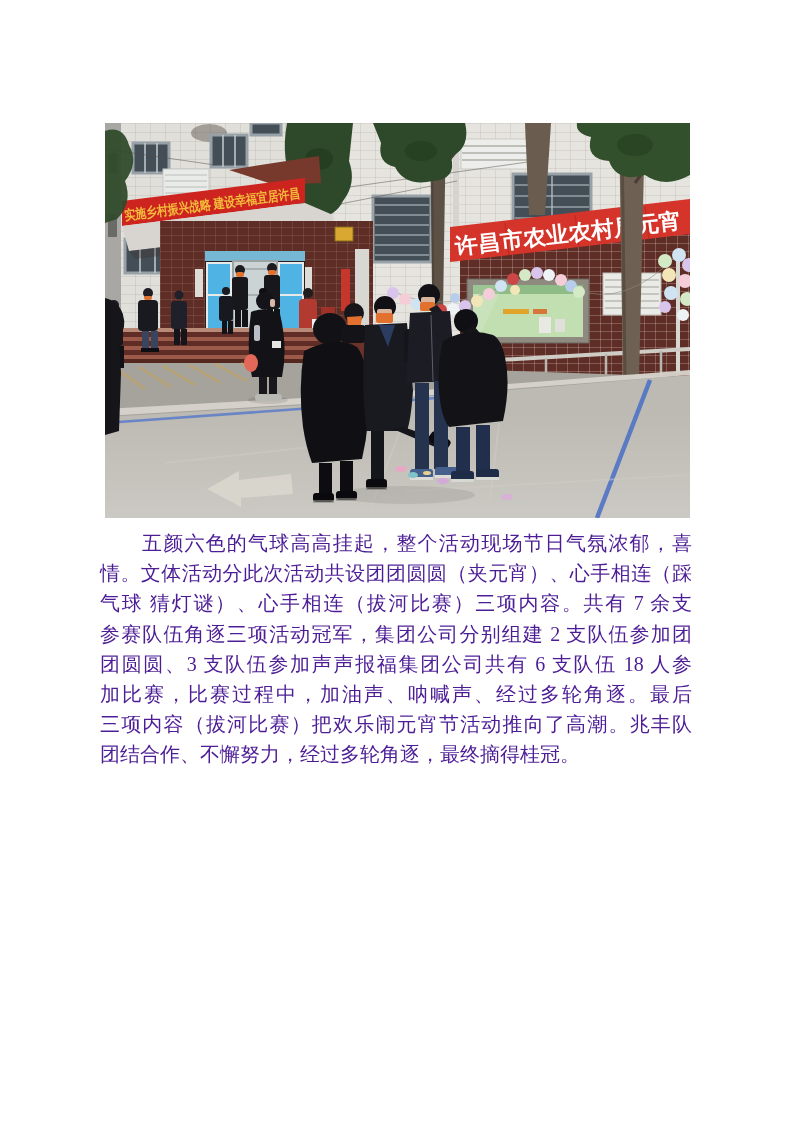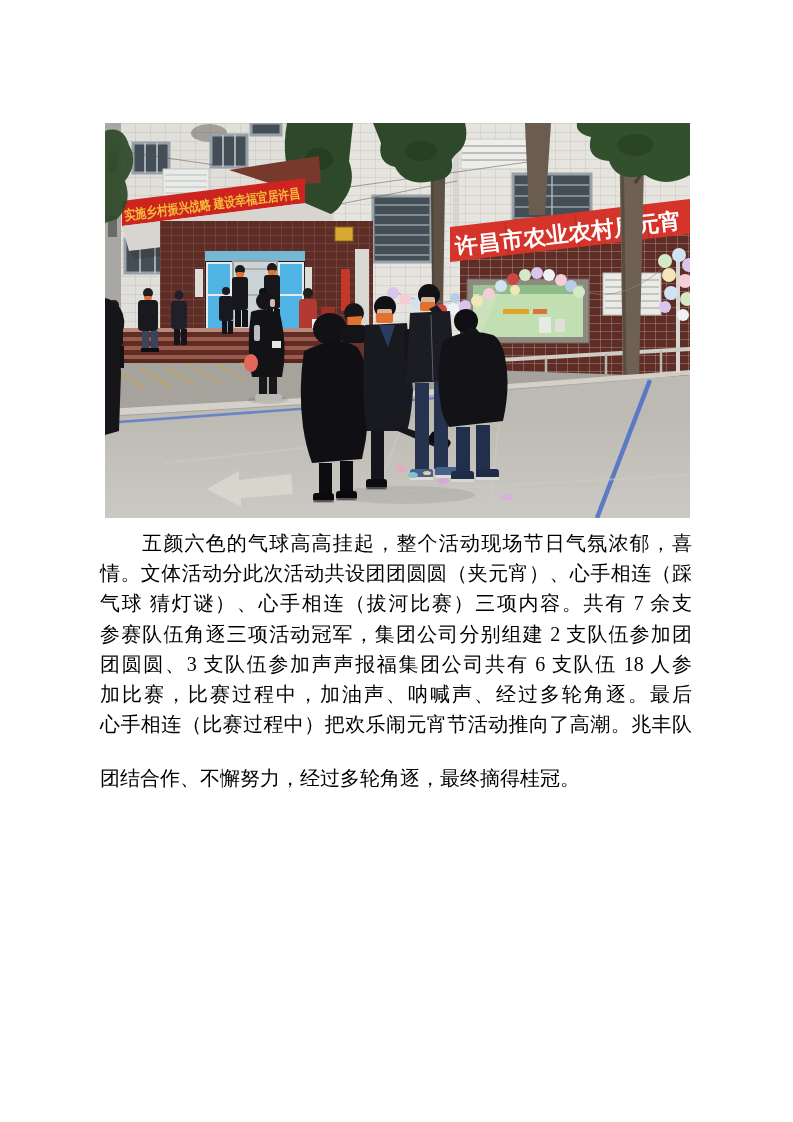--- a/index.html
+++ b/index.html
@@ -10,28 +10,28 @@
   }
   .photo{
     position:absolute;left:105px;top:123px;width:585px;height:395px;margin:0;
     overflow:hidden;
   }
   .photo svg{display:block;}
   svg text{font-family:"Liberation Serif", serif;}
   .banner-text-yellow{fill:#f3bc3a;font-weight:bold;font-size:13.5px;}
   .banner-text-white{fill:#ffffff;font-weight:bold;font-size:22px;}
   .article{
-    position:absolute;left:100px;top:528px;width:592px;color:#000000;
+    position:absolute;left:100px;top:528px;width:592px;color:#4c1d95;
   }
   .article-line{
     font-size:20px;line-height:30.2px;
     text-align:justify;text-align-last:justify;
   }
   .article-line.first{text-indent:42px;}
-  .article-line.last{text-align-last:left;margin-top:24px;}
+  .article-line.last{text-align-last:left;}
 </style>
 </head>
 <body>
 
 <div class="page">
 
   <figure class="photo">
     <svg viewBox="0 0 585 395" width="585" height="395">
       <defs>
         <pattern id="tileW" width="15" height="9" patternUnits="userSpaceOnUse">
@@ -335,17 +335,17 @@
     </svg>
   </figure>
 
   <div class="article">
     <div class="article-line first">五颜六色的气球高高挂起，整个活动现场节日气氛浓郁，喜</div>
     <div class="article-line">情。文体活动分此次活动共设团团圆圆（夹元宵）、心手相连（踩</div>
     <div class="article-line">气球 猜灯谜）、心手相连（拔河比赛）三项内容。共有 7 余支</div>
     <div class="article-line">参赛队伍角逐三项活动冠军，集团公司分别组建 2 支队伍参加团</div>
     <div class="article-line">团圆圆、3 支队伍参加声声报福集团公司共有 6 支队伍 18 人参</div>
     <div class="article-line">加比赛，比赛过程中，加油声、呐喊声、经过多轮角逐。最后</div>
-    <div class="article-line">心手相连（比赛过程中）把欢乐闹元宵节活动推向了高潮。兆丰队</div>
+    <div class="article-line">三项内容（拔河比赛）把欢乐闹元宵节活动推向了高潮。兆丰队</div>
     <div class="article-line last">团结合作、不懈努力，经过多轮角逐，最终摘得桂冠。</div>
   </div>
 
 </div>
 
 </body></html>

